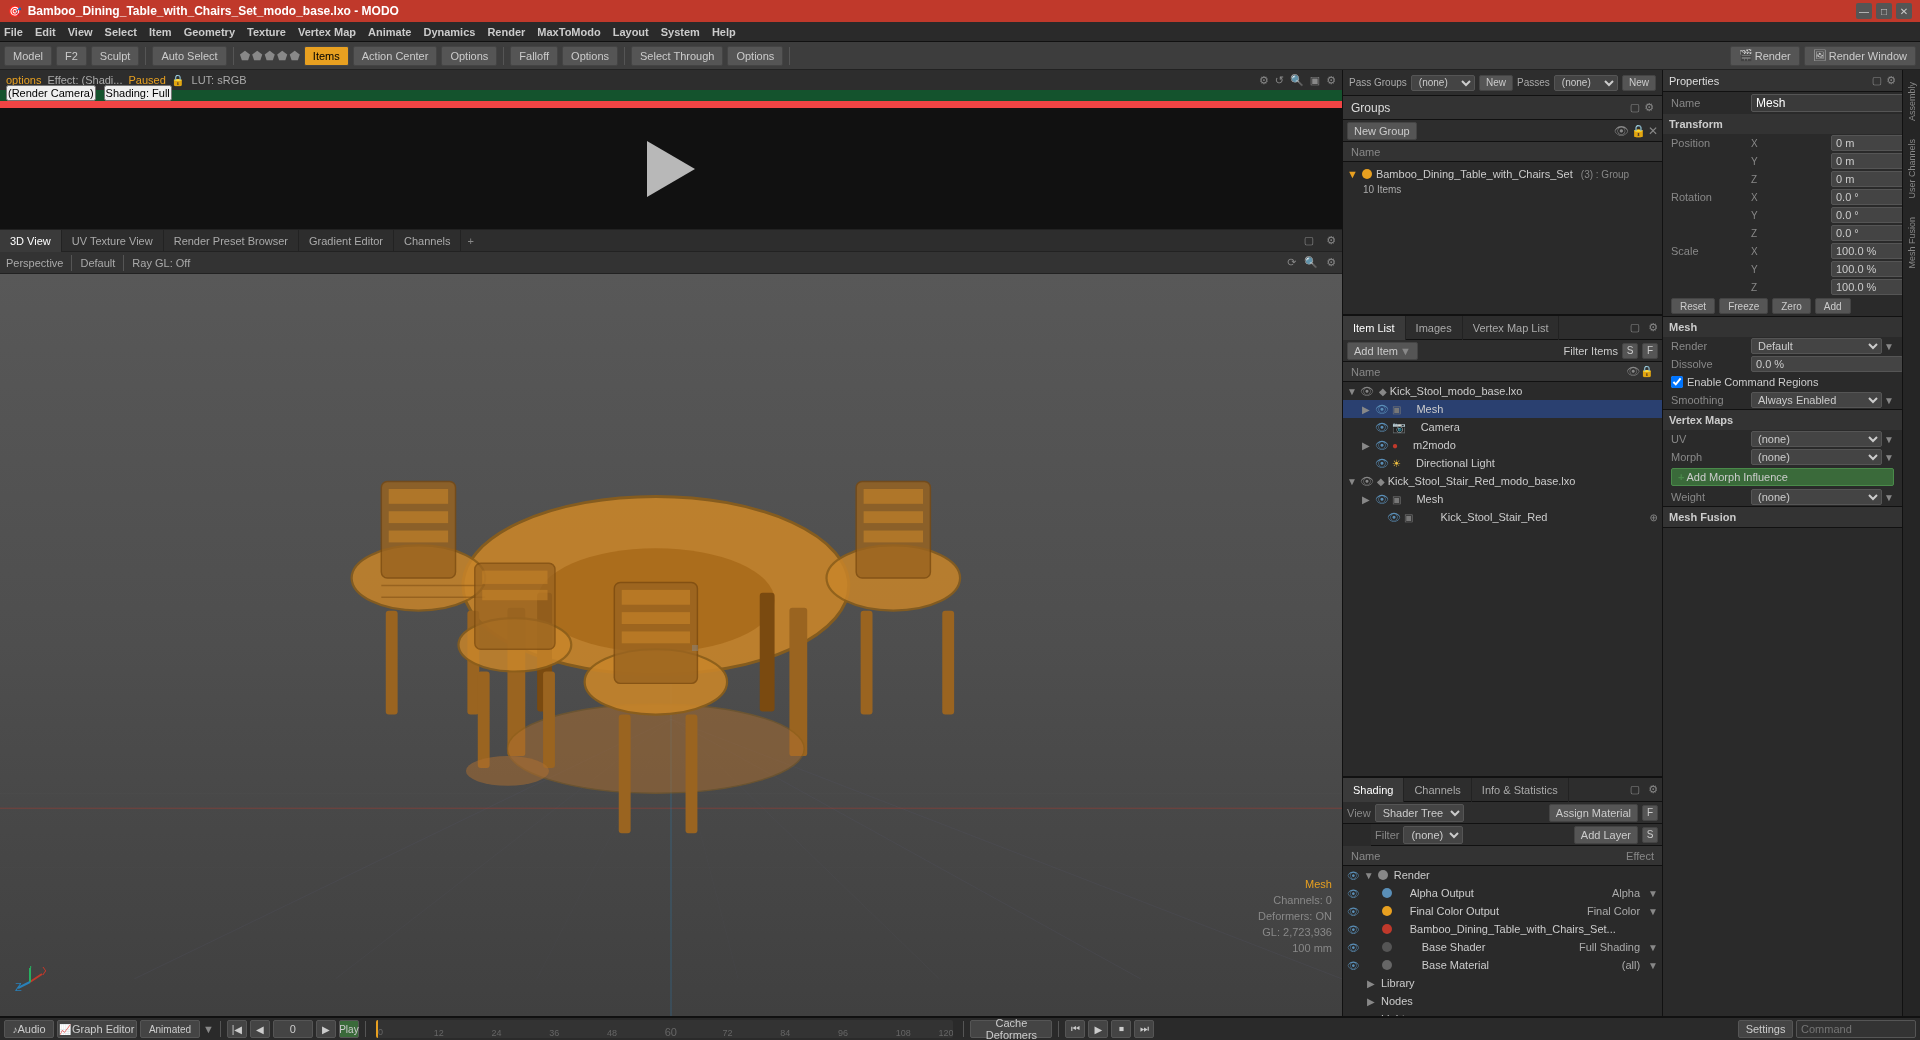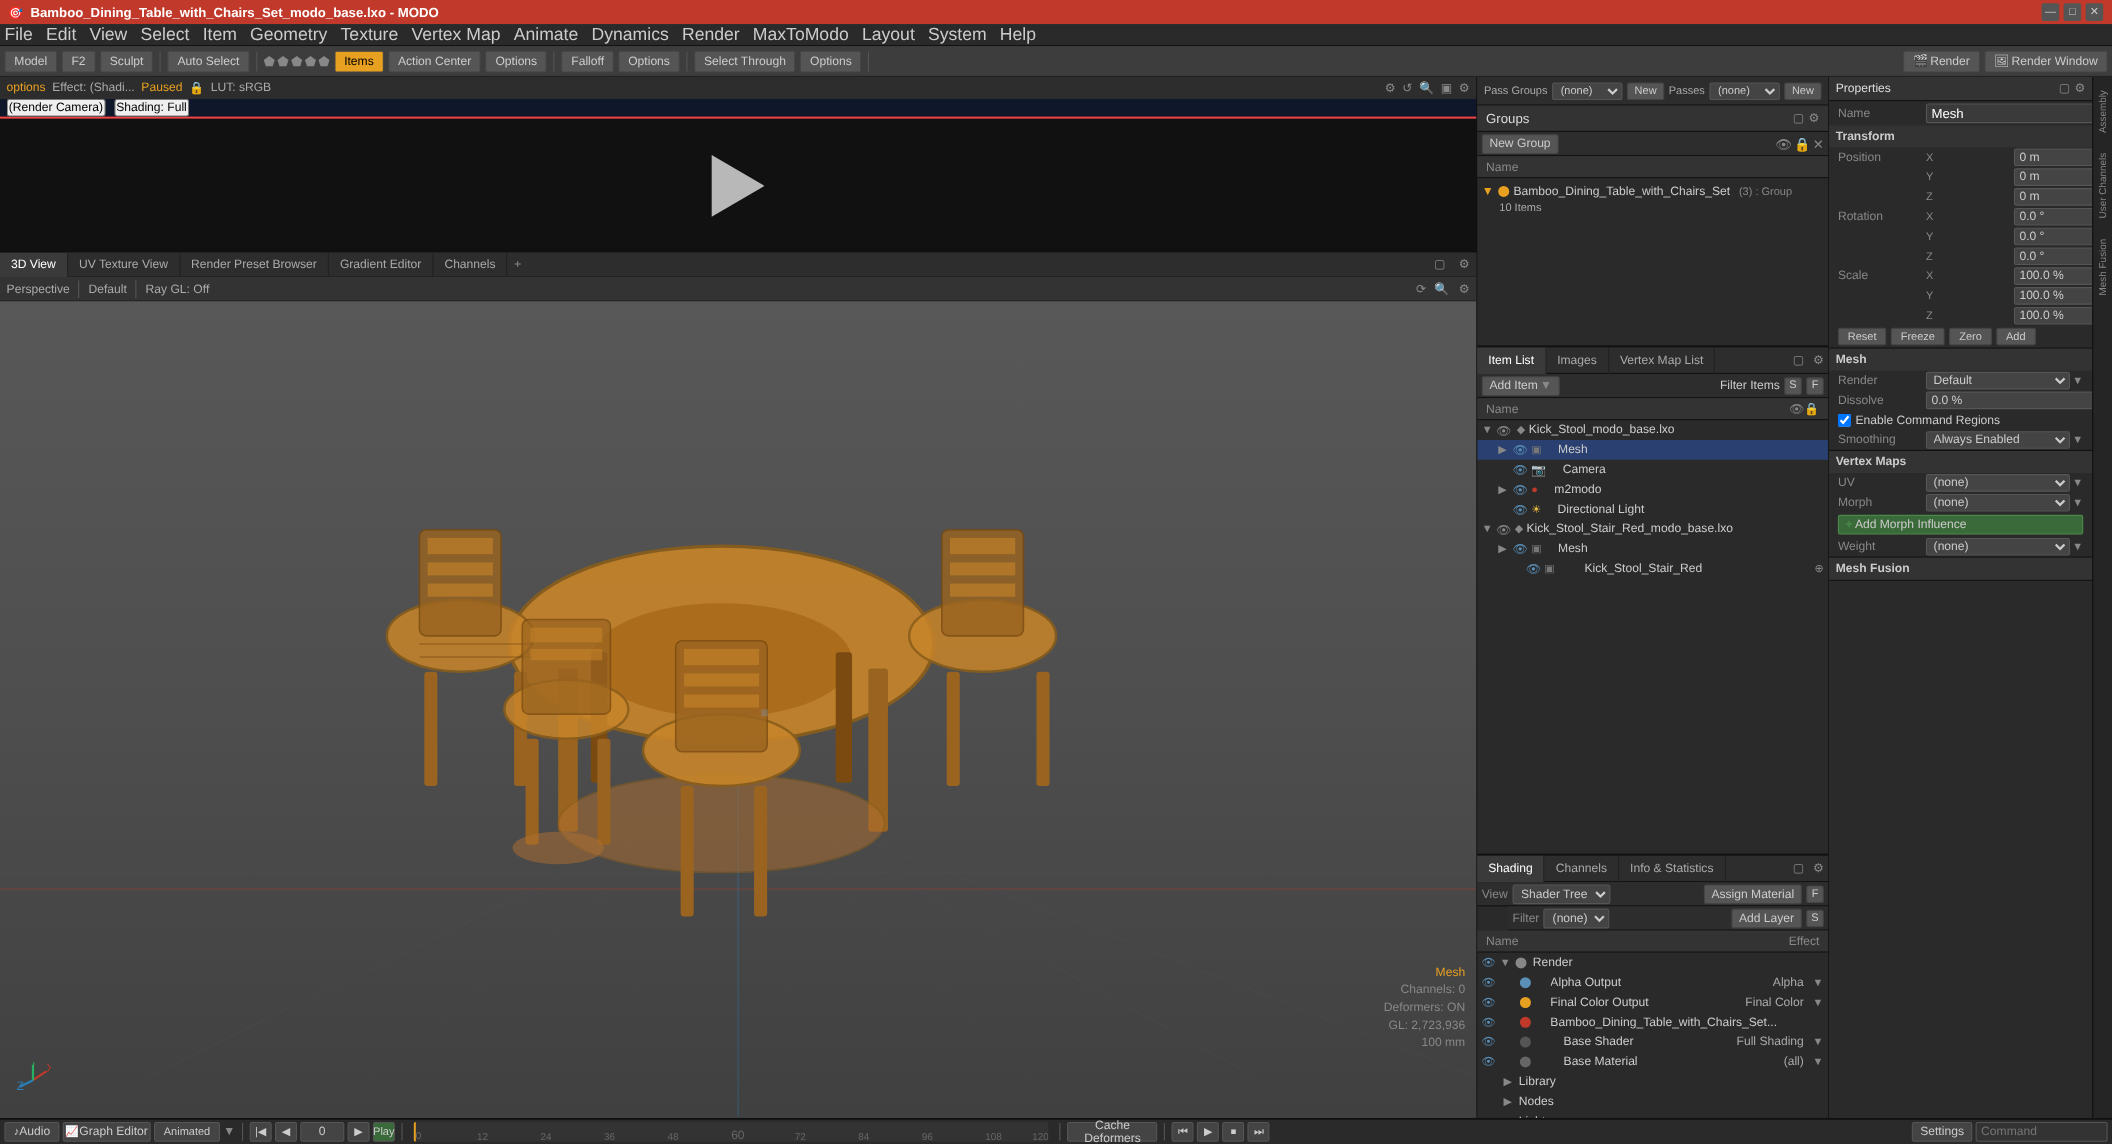--- a/index.html
+++ b/index.html
@@ -27,21 +27,21 @@
     
     #menu-bar {
       background: #2a2a2a;
       height: 20px;
       display: flex;
       align-items: center;
       padding: 0 4px;
       gap: 12px;
       border-bottom: 1px solid #111;
     }
-    #menu-bar span { color: #ccc; cursor: pointer; font-size: 16px; }
+    #menu-bar span { color: #ccc; cursor: pointer; font-size: 11px; font-weight: bold; }
 
     
     #toolbar {
       background: #3d3d3d;
       height: 28px;
       display: flex;
       align-items: center;
       padding: 0 4px;
       gap: 4px;
       border-bottom: 1px solid #222;
@@ -645,21 +645,21 @@
         <span style="color:#e8a020;">Paused</span>
         <span>🔒</span>
         <span>LUT: sRGB</span>
         <div style="flex:1;"></div>
         <span style="color:#888; cursor:pointer;">⚙</span>
         <span style="color:#888; cursor:pointer;">↺</span>
         <span style="color:#888; cursor:pointer;">🔍</span>
         <span style="color:#888; cursor:pointer;">▣</span>
         <span style="color:#888; cursor:pointer;">⚙</span>
       </div>
-      <div style="background:#0f172a; height:18px; display:flex; align-items:flex-start; padding:0 6px; gap:8px; border-bottom:2px solid #ef4444;">
+      <div style="background:#14532d; height:18px; display:flex; align-items:flex-end; padding:0 6px; gap:8px; border-bottom:7px solid #ef4444;">
         <button class="btn-small">(Render Camera)</button>
         <button class="btn-small">Shading: Full</button>
       </div>
       <div id="render-preview-canvas">
         <button id="play-button">
           <div id="play-triangle"></div>
         </button>
       </div>
     </div>
 

